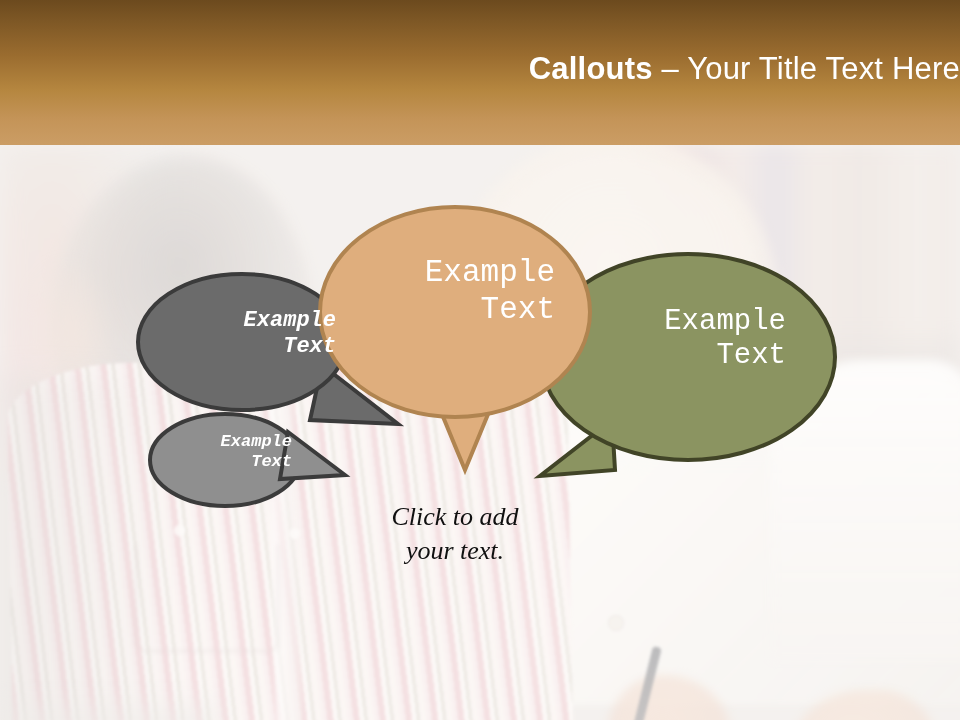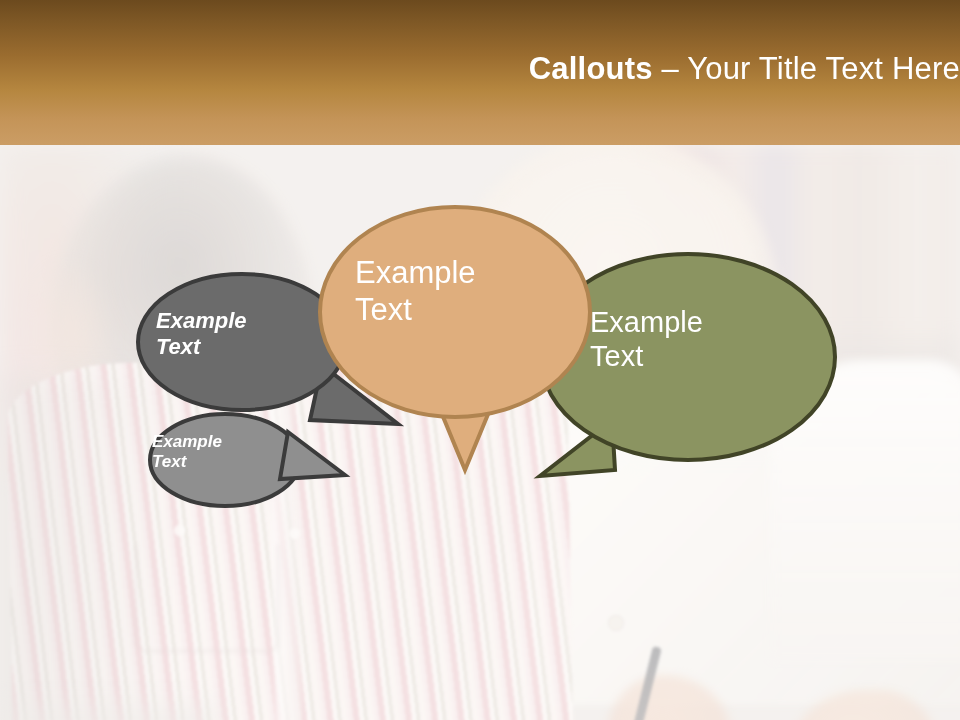--- a/index.html
+++ b/index.html
@@ -234,24 +234,25 @@
     position: absolute;
     left: 0; top: 0;
     width: 960px; height: 720px;
     z-index: 20;
   }
   .callout-svg { display: block; }
 
   .co-label {
     position: absolute;
     color: #ffffff;
-    text-align: left;
+    text-align: right;
     line-height: 1.18;
     white-space: pre-line;
     pointer-events: none;
+    font-family: Liberation Mono, monospace;
   }
 
   
   #lbl-small {
     left: 152px; top: 432px;
     width: 140px;
     font-size: 17px;
     font-style: italic;
     font-weight: bold;
   }
@@ -342,18 +343,20 @@
     <div class="co-label" id="lbl-small">Example
 Text</div>
     <div class="co-label" id="lbl-gray">Example
 Text</div>
     <div class="co-label" id="lbl-tan">Example
 Text</div>
     <div class="co-label" id="lbl-green">Example
 Text</div>
   </div>
 
+  <div class="caption">Click  to add
+your text.</div>
 
   <div class="title-band">
     <div class="title-text"><span class="strong">Callouts</span><span class="rest"> – Your Title Text Here</span></div>
   </div>
 
 </div>
 
 </body></html>

